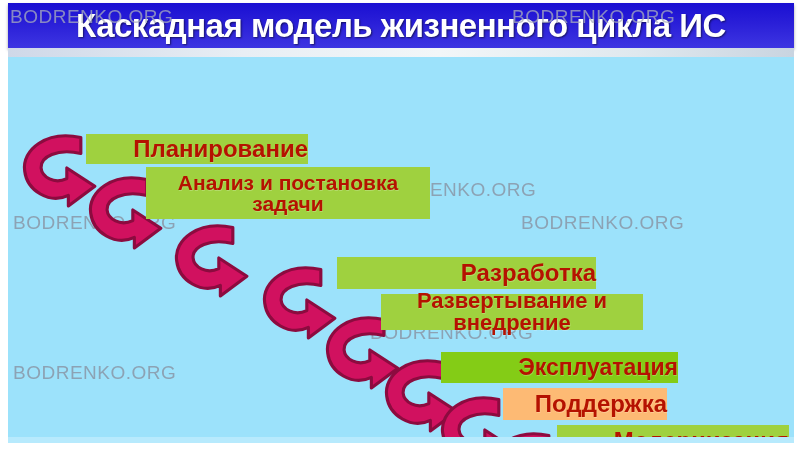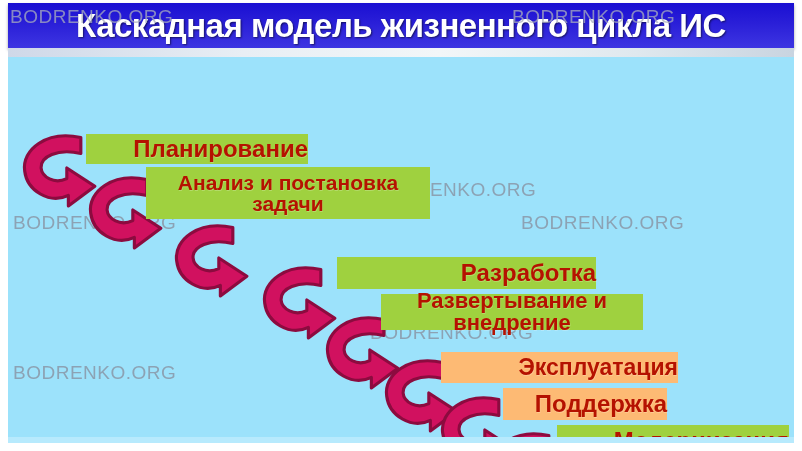--- a/index.html
+++ b/index.html
@@ -132,21 +132,21 @@
       </div>
       <div class="box" style="left: 138px; top: 110px; width: 284px; height: 52px; font-size: 21px; background: rgb(159, 209, 63); color: rgb(181, 18, 0); padding: 0px 18px;">
         <span>Анализ и постановка задачи</span>
       </div>
       <div class="box" style="left: 317px; top: 200px; width: 259px; height: 32px; font-size: 24px; background: rgb(159, 209, 63); color: rgb(181, 18, 0); margin-left: 12px;">
         <span>Разработка</span>
       </div>
       <div class="box" style="left: 373px; top: 237px; width: 262px; height: 36px; font-size: 22px; background: rgb(159, 209, 63); color: rgb(181, 18, 0); padding: 0px 6px;">
         <span>Развертывание и внедрение</span>
       </div>
-      <div class="box" style="left: 433px; top: 295px; width: 237px; height: 31px; font-size: 23px; background: #fdba74; color: rgb(181, 18, 0);">
+      <div class="box" style="left: 433px; top: 295px; width: 237px; height: 31px; font-size: 23px; background: #84cc16; color: rgb(181, 18, 0);">
         <span>Эксплуатация</span>
       </div>
       <div class="box" style="left: 495px; top: 331px; width: 164px; height: 32px; font-size: 24px; background: #fdba74; color: rgb(181, 18, 0);">
         <span>Поддержка</span>
       </div>
       <div class="box" style="left: 549px; top: 368px; width: 232px; height: 32px; font-size: 24px; background: rgb(159, 209, 63); color: rgb(181, 18, 0);">
         <span>Модернизация</span>
       </div>
     </div>
 

